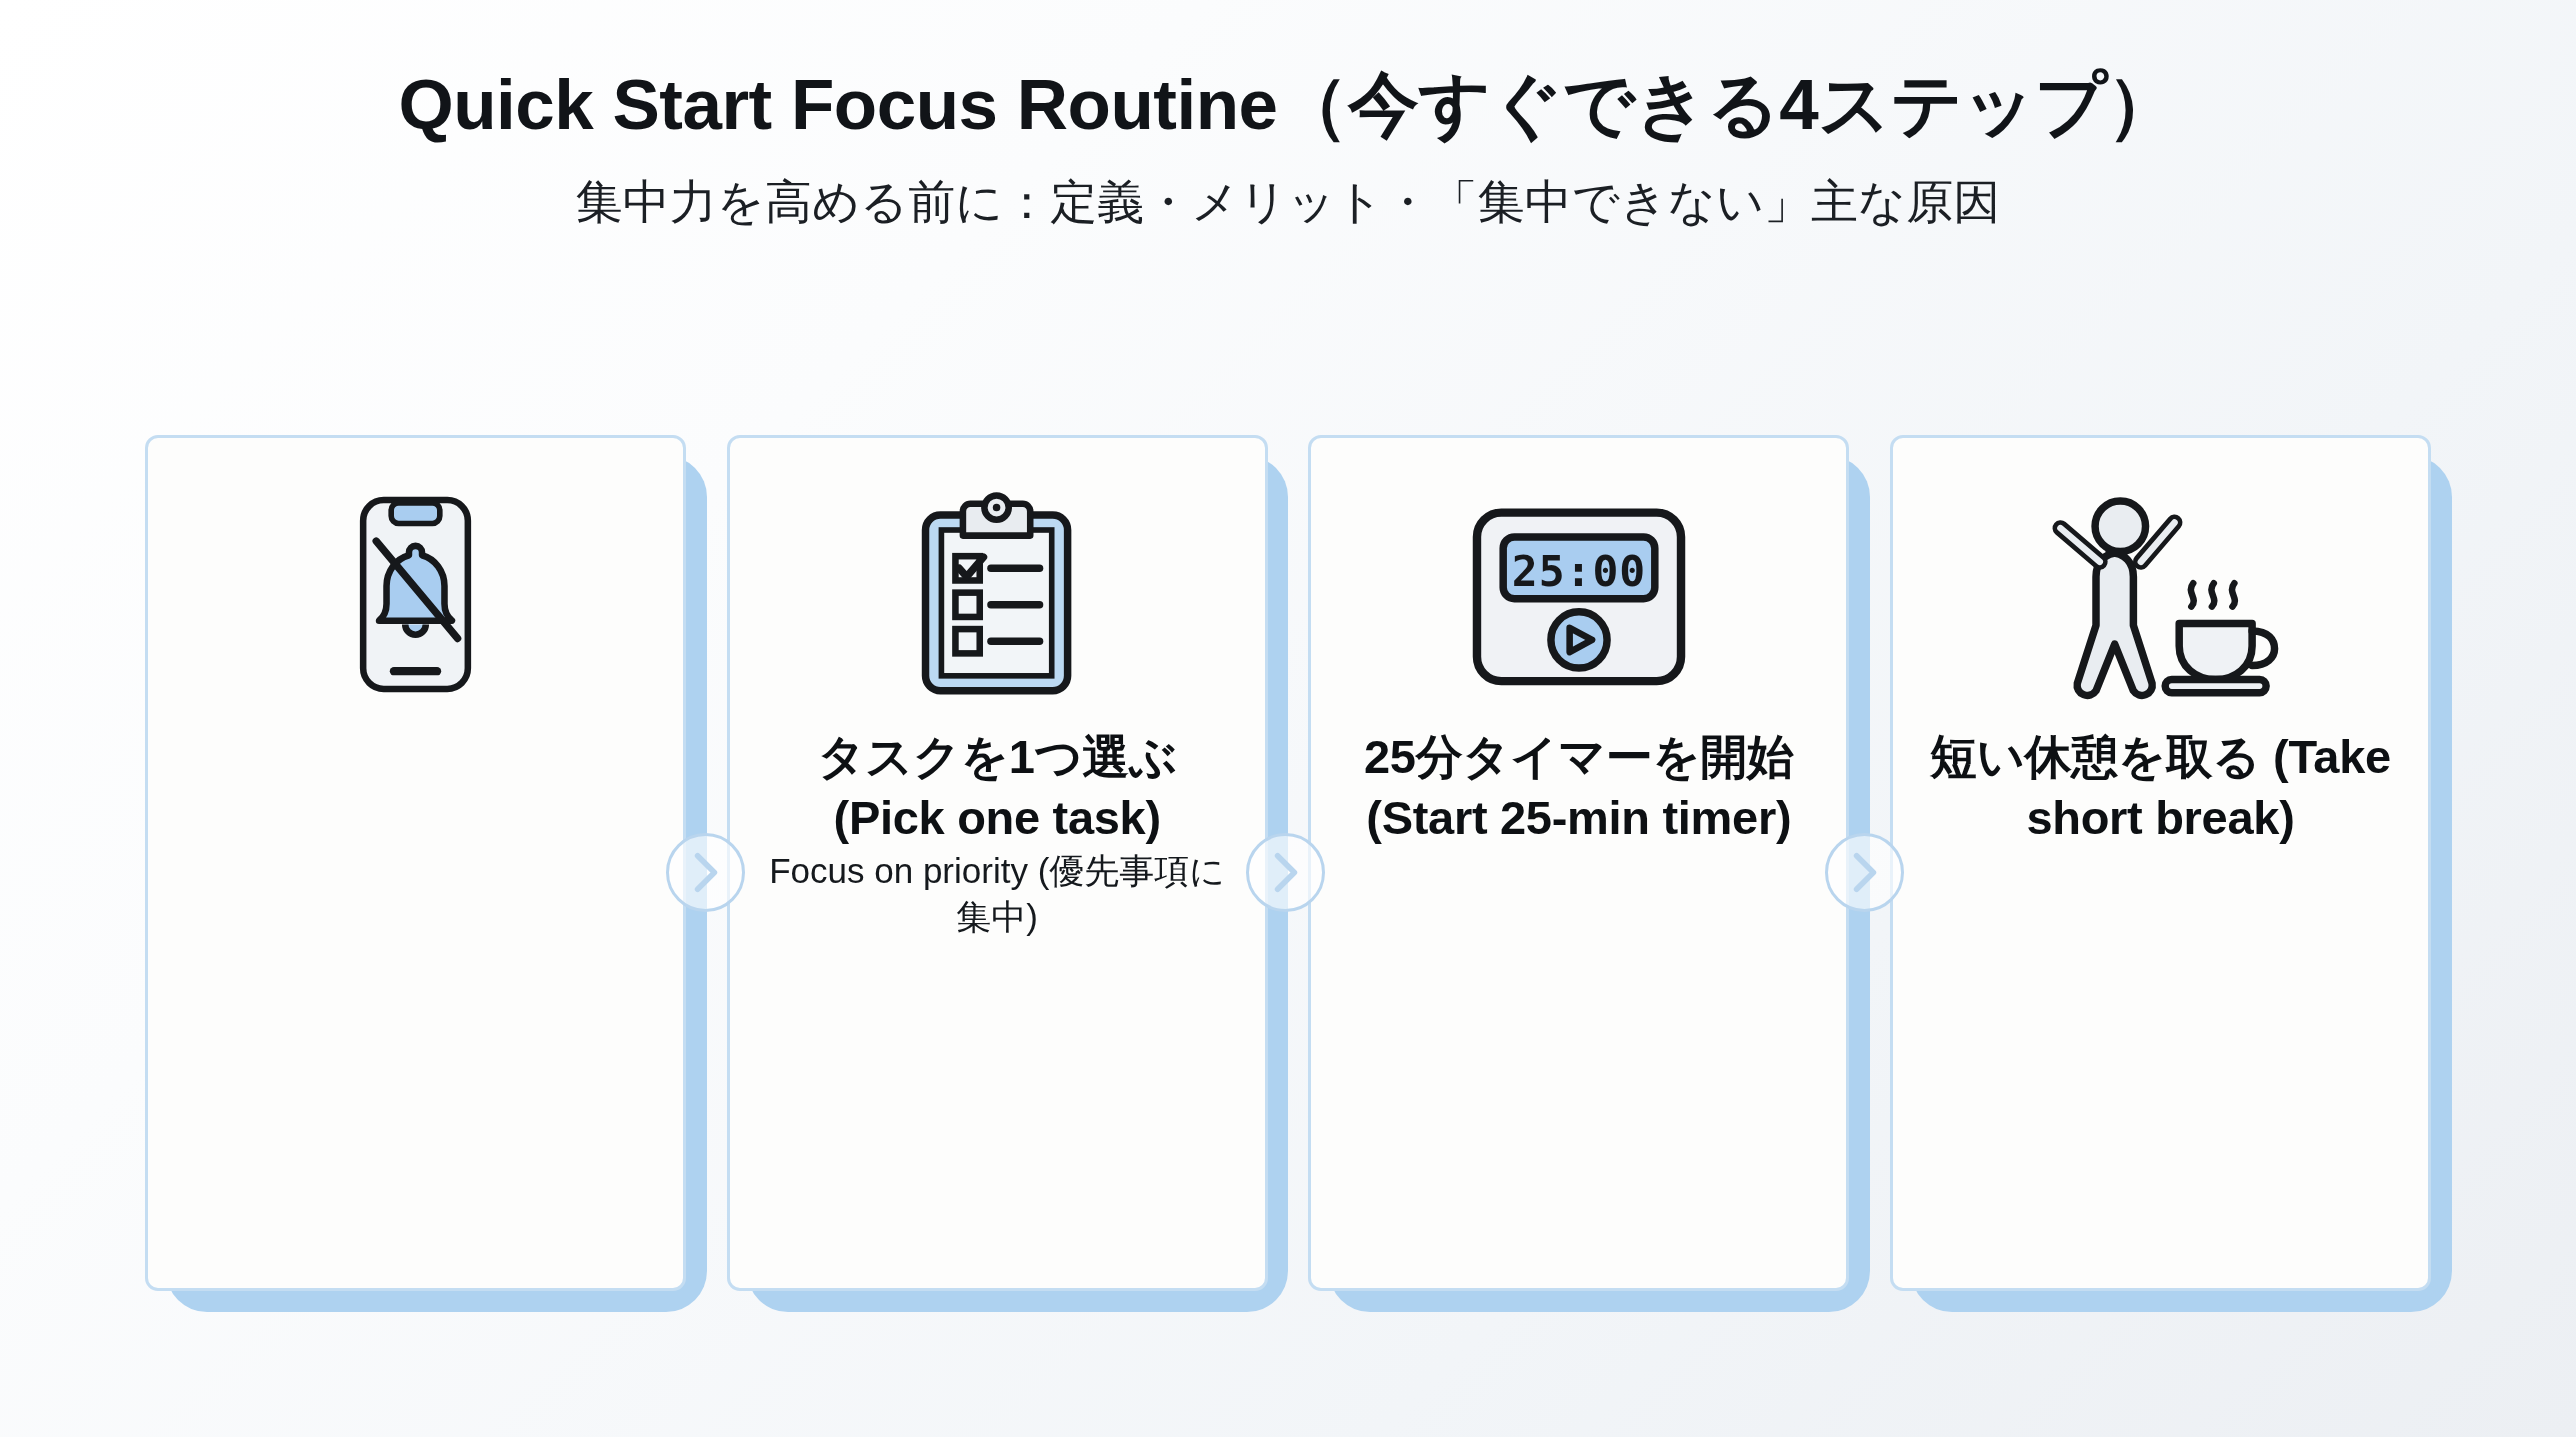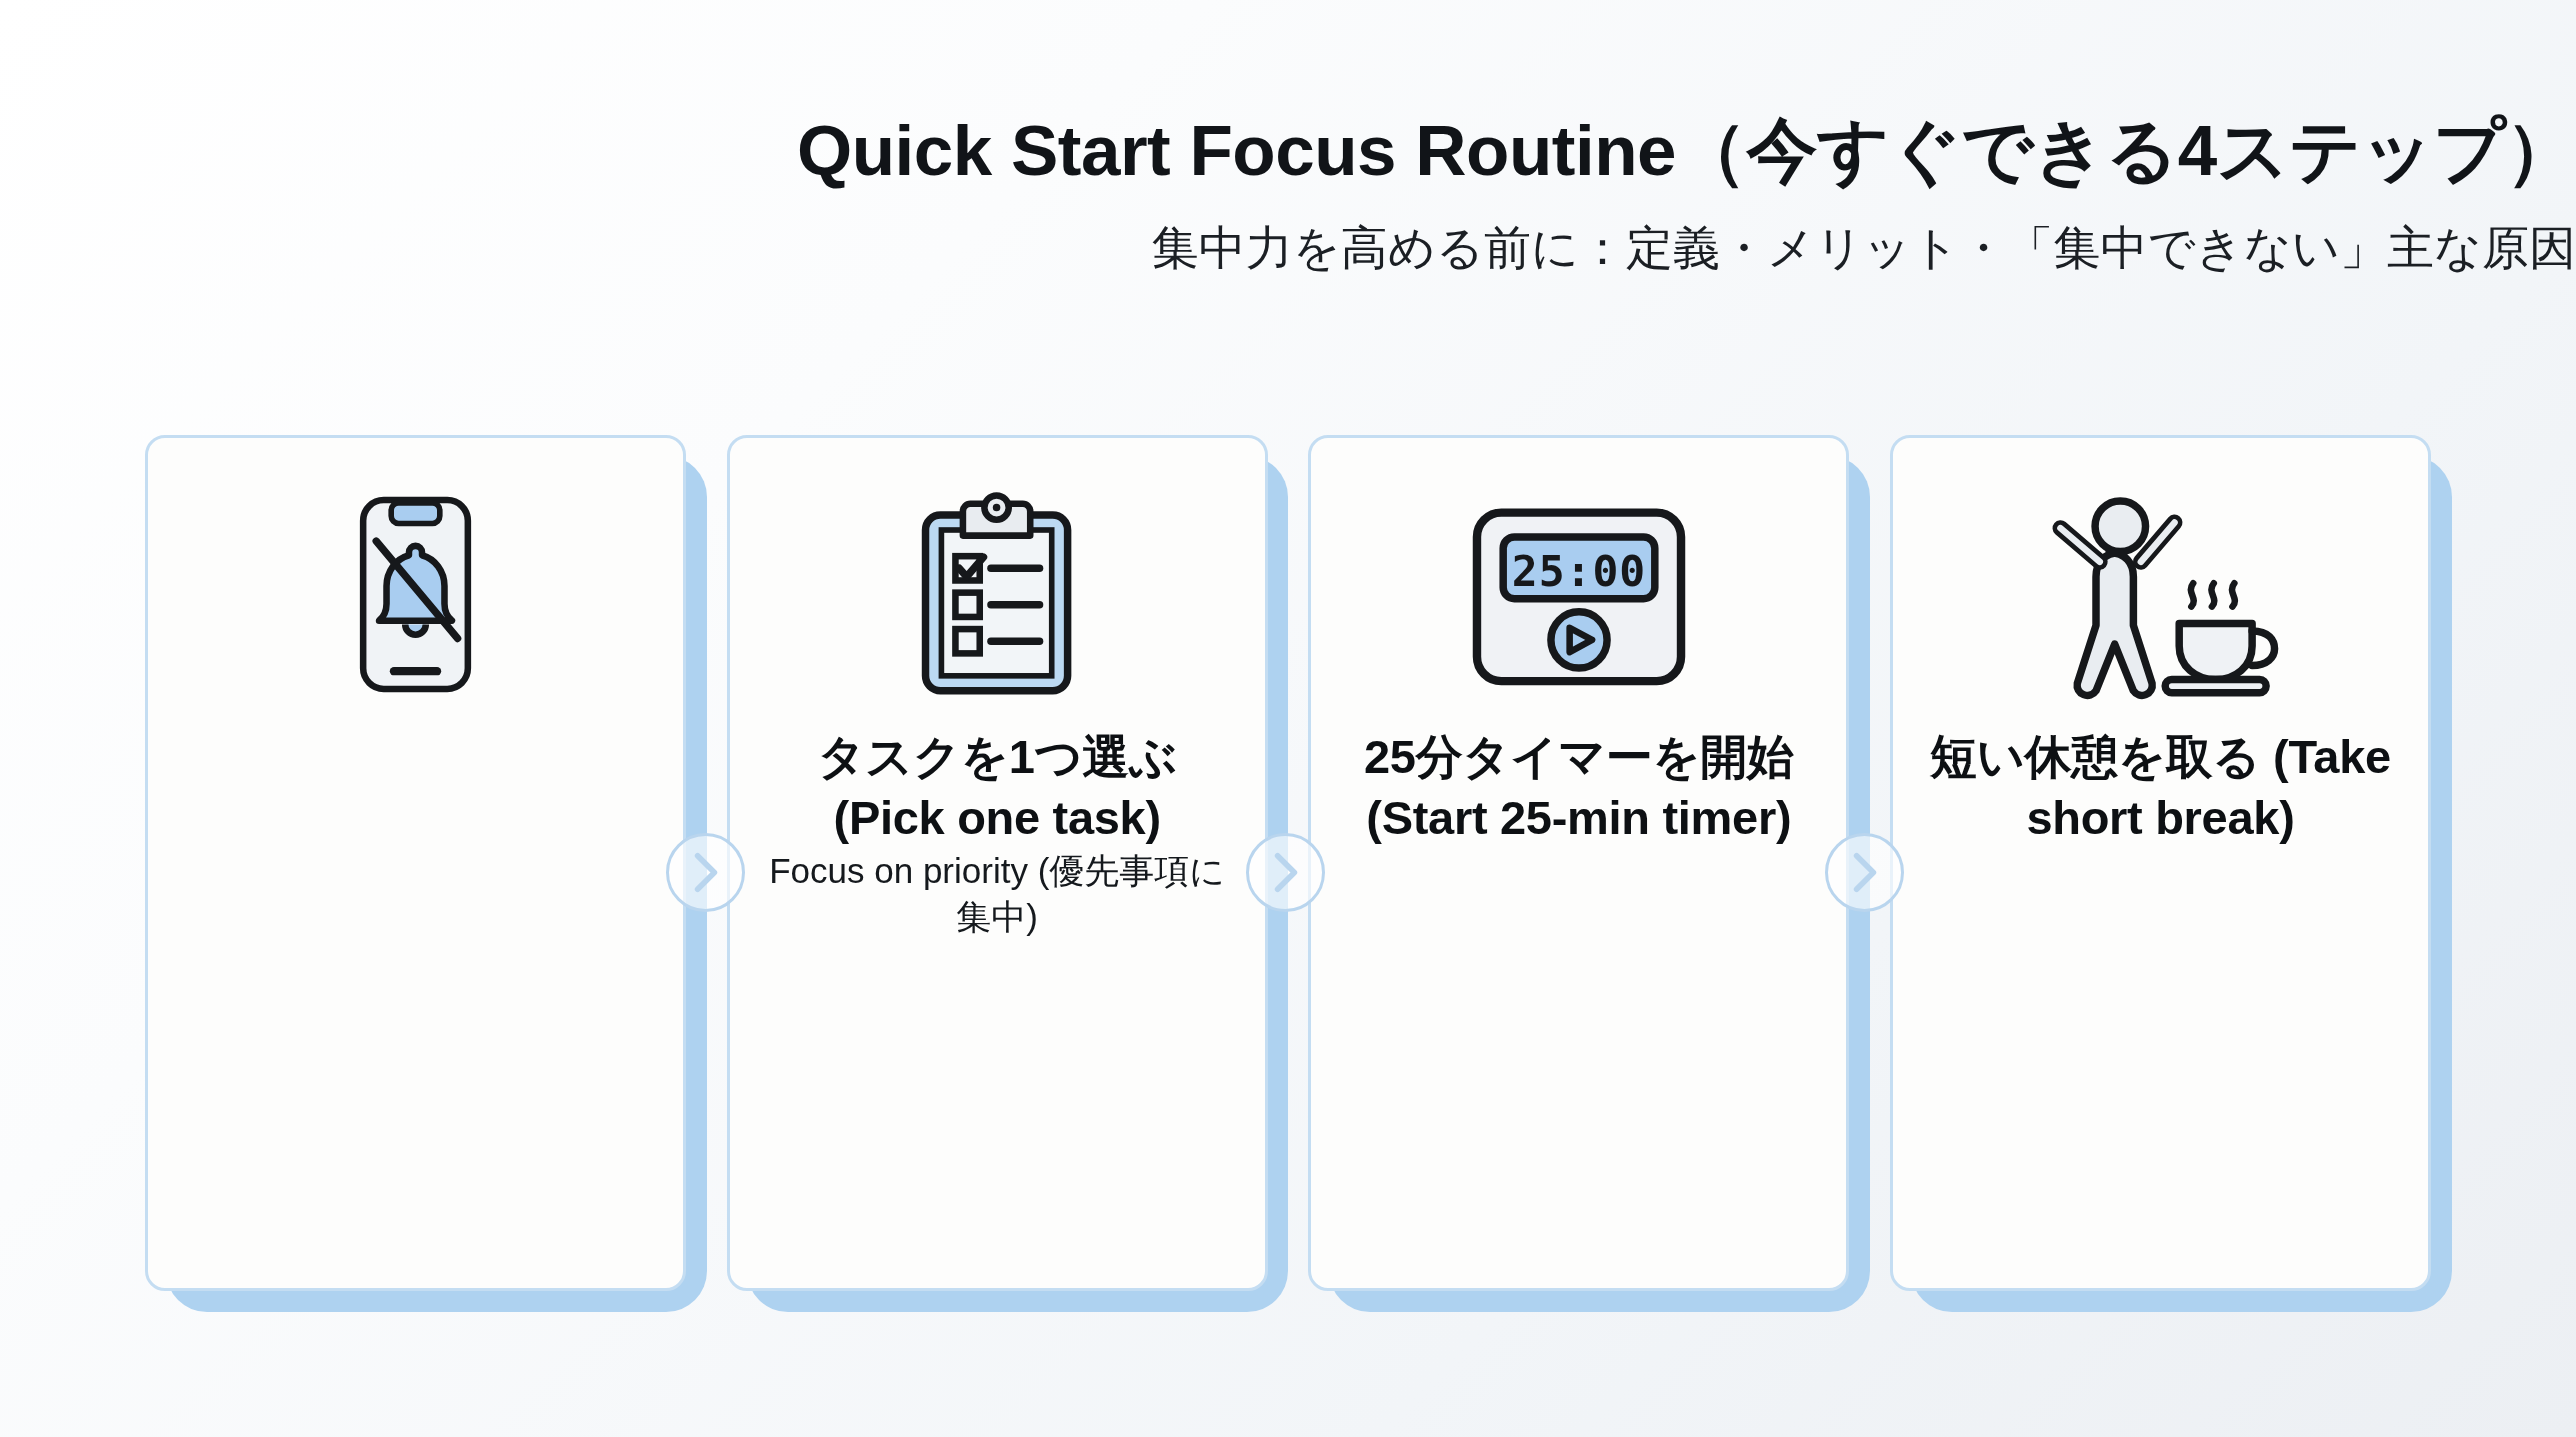--- a/index.html
+++ b/index.html
@@ -11,22 +11,22 @@
   }
 
   body {
     font-family: "Liberation Sans", "DejaVu Sans", sans-serif;
     background: linear-gradient(135deg, #ffffff 0%, #fbfcfd 30%, #f2f5f8 70%, #eceff3 100%);
     position: relative;
   }
 
   
   .header {
-    padding-top: 110px;
-    text-align: right;
+    padding-top: 64px;
+    text-align: center;
   }
 
   .page-title {
     font-size: 71px;
     font-weight: 700;
     color: #111418;
     letter-spacing: -0.5px;
     line-height: 1.15;
     white-space: nowrap;
   }
@@ -72,21 +72,21 @@
     z-index: 0;
   }
 
   .card-surface {
     position: relative;
     z-index: 1;
     width: 100%;
     height: 100%;
     background: #fdfdfc;
     border: 3.7px solid #c4ddf2;
-    border-radius: 20px;
+    border-radius: 13px;
     display: flex;
     flex-direction: column;
     align-items: center;
     padding: 49px 28px 32px;
   }
 
   
   .card-icon {
     height: 215px;
     display: flex;

